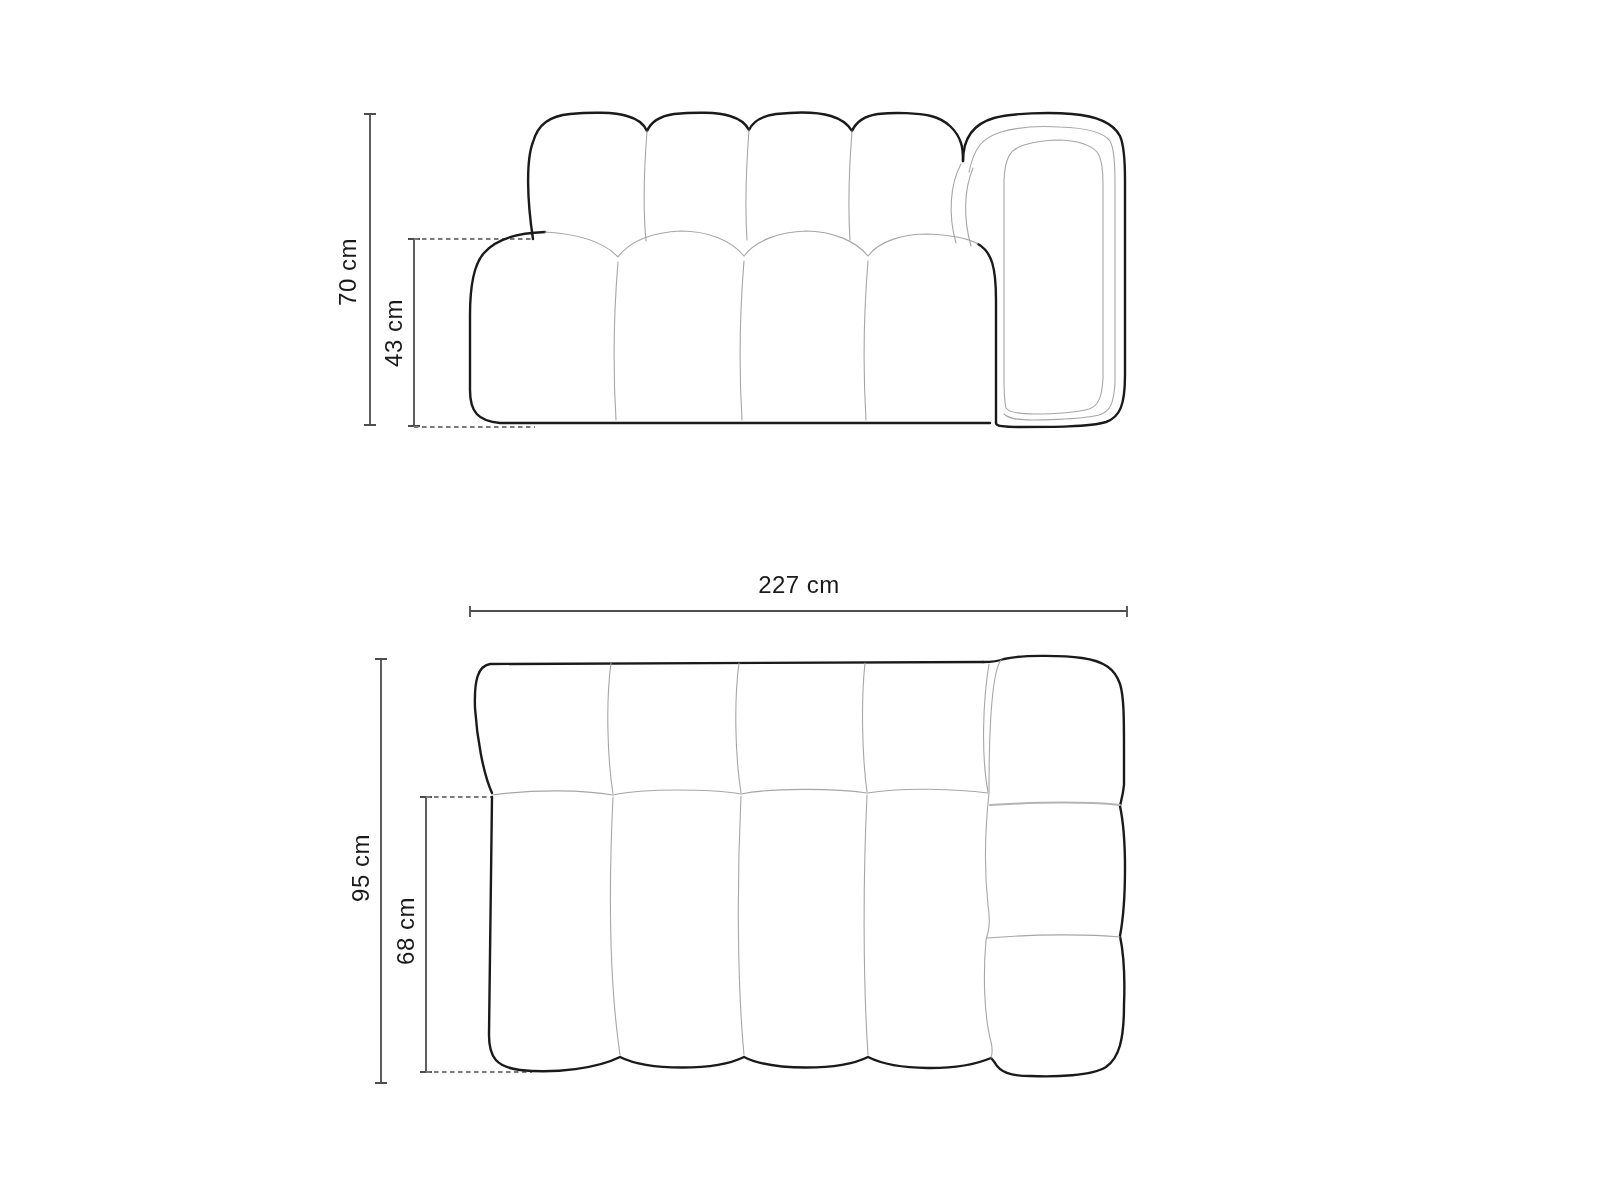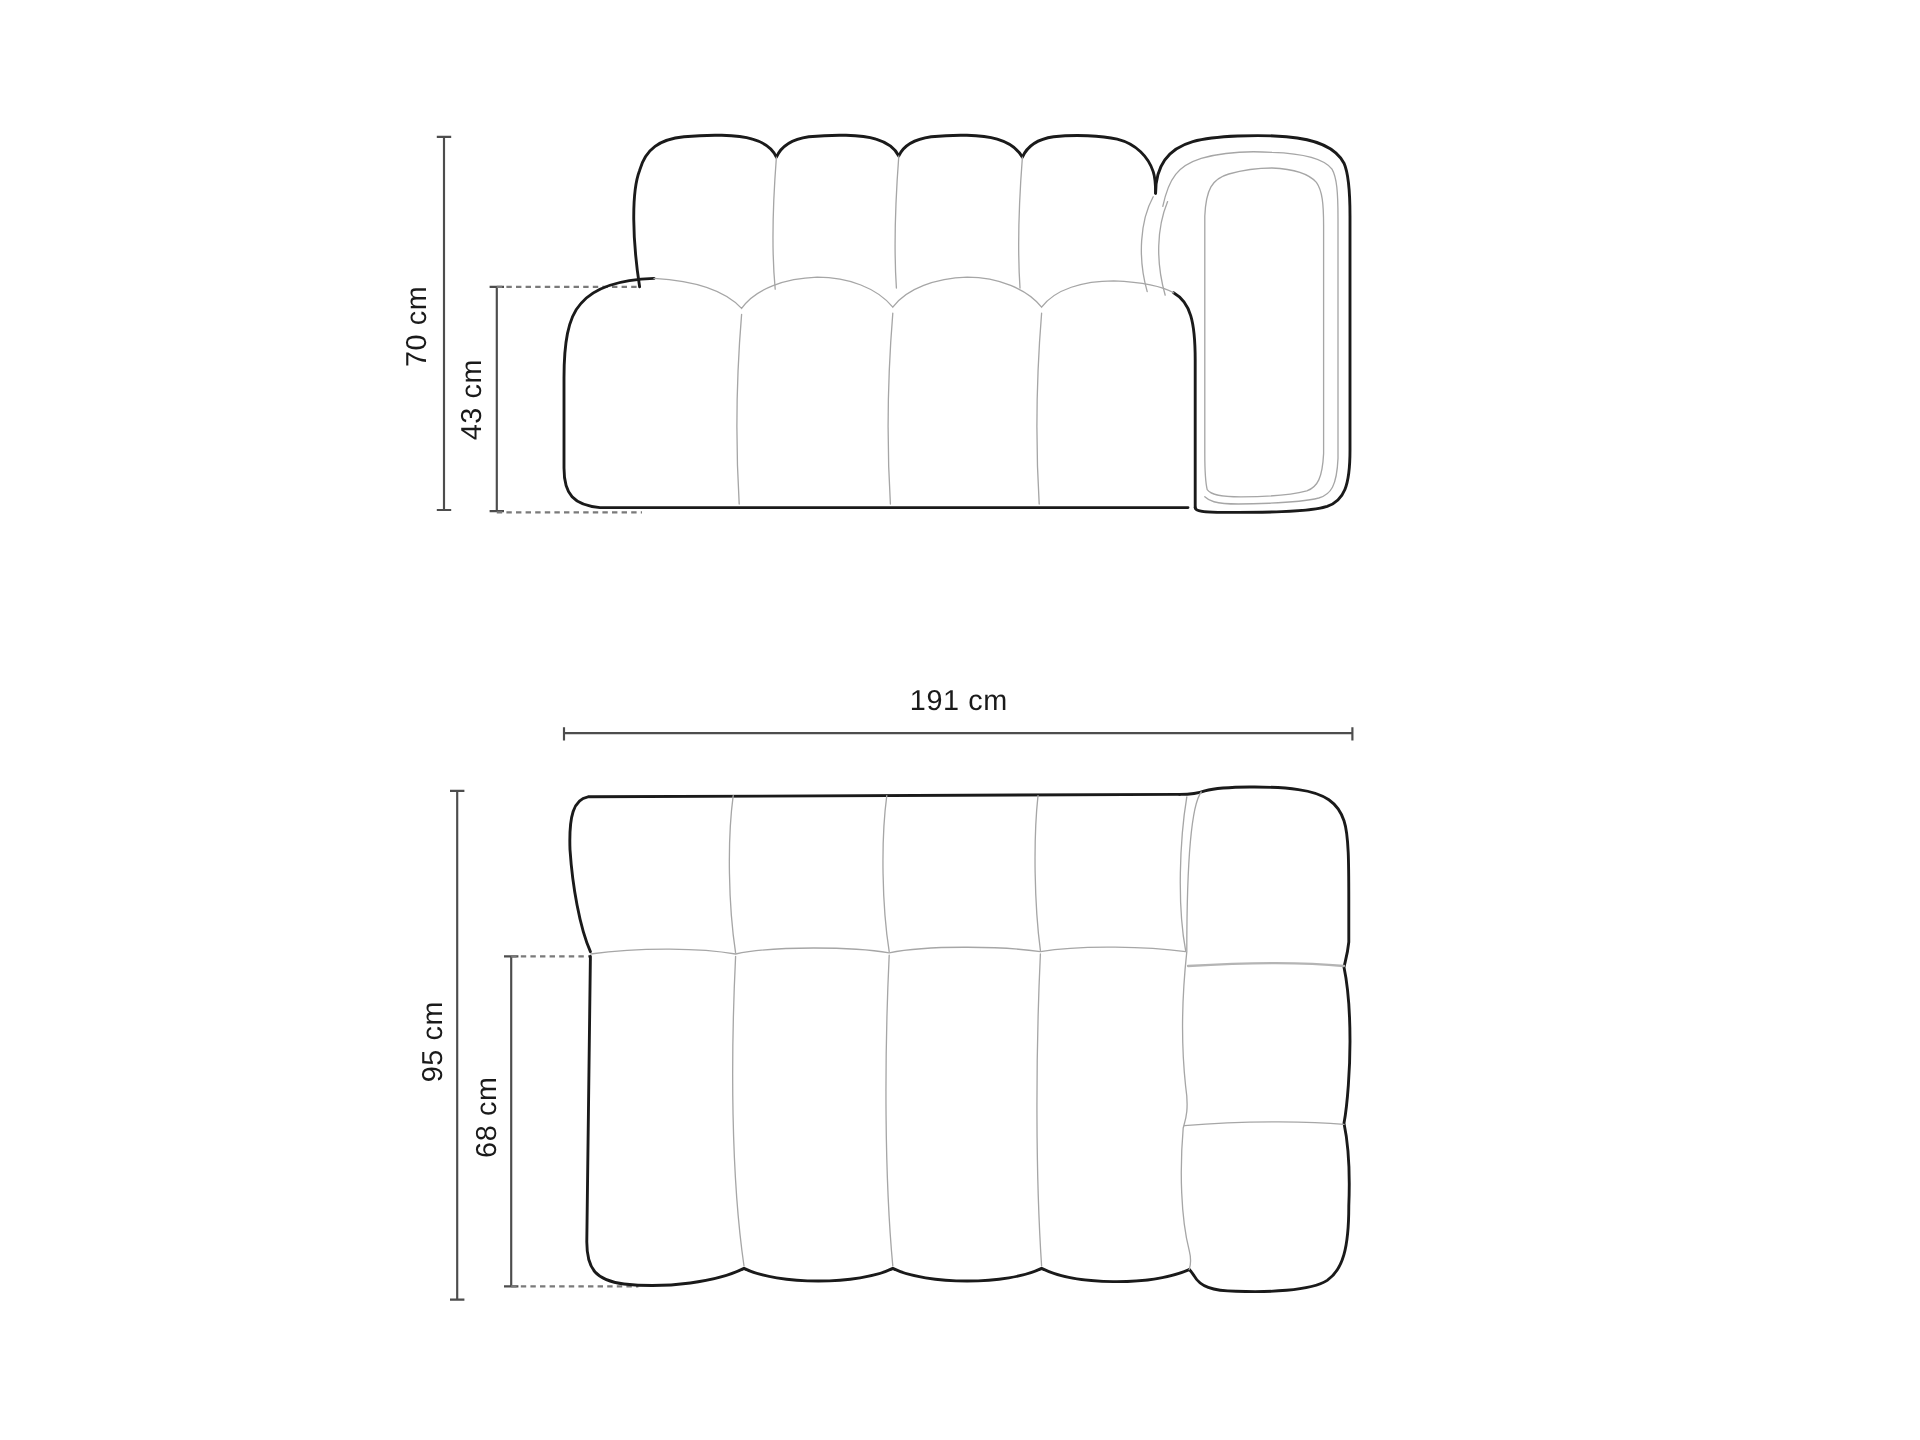--- a/index.html
+++ b/index.html
@@ -212,18 +212,18 @@
 
       <path class="seamStrong" d="M990 805 C1040 802 1090 802 1120 805"></path>
       <path class="seam" d="M987 938 C1035 934 1090 934 1120 937"></path>
     </g>
   </svg>
 
   <div class="lbl vert" style="left:348px; top:272px;">70 cm</div>
 
   <div class="lbl vert" style="left:394px; top:333px;">43 cm</div>
 
-  <div class="lbl" style="left:799px; top:585px;">191 cm</div>
+  <div class="lbl" style="left:799px; top:585px;">227 cm</div>
 
   <div class="lbl vert" style="left:361px; top:868px;">95 cm</div>
 
   <div class="lbl vert" style="left:406px; top:931px;">68 cm</div>
 </div>
 
 </body></html>

